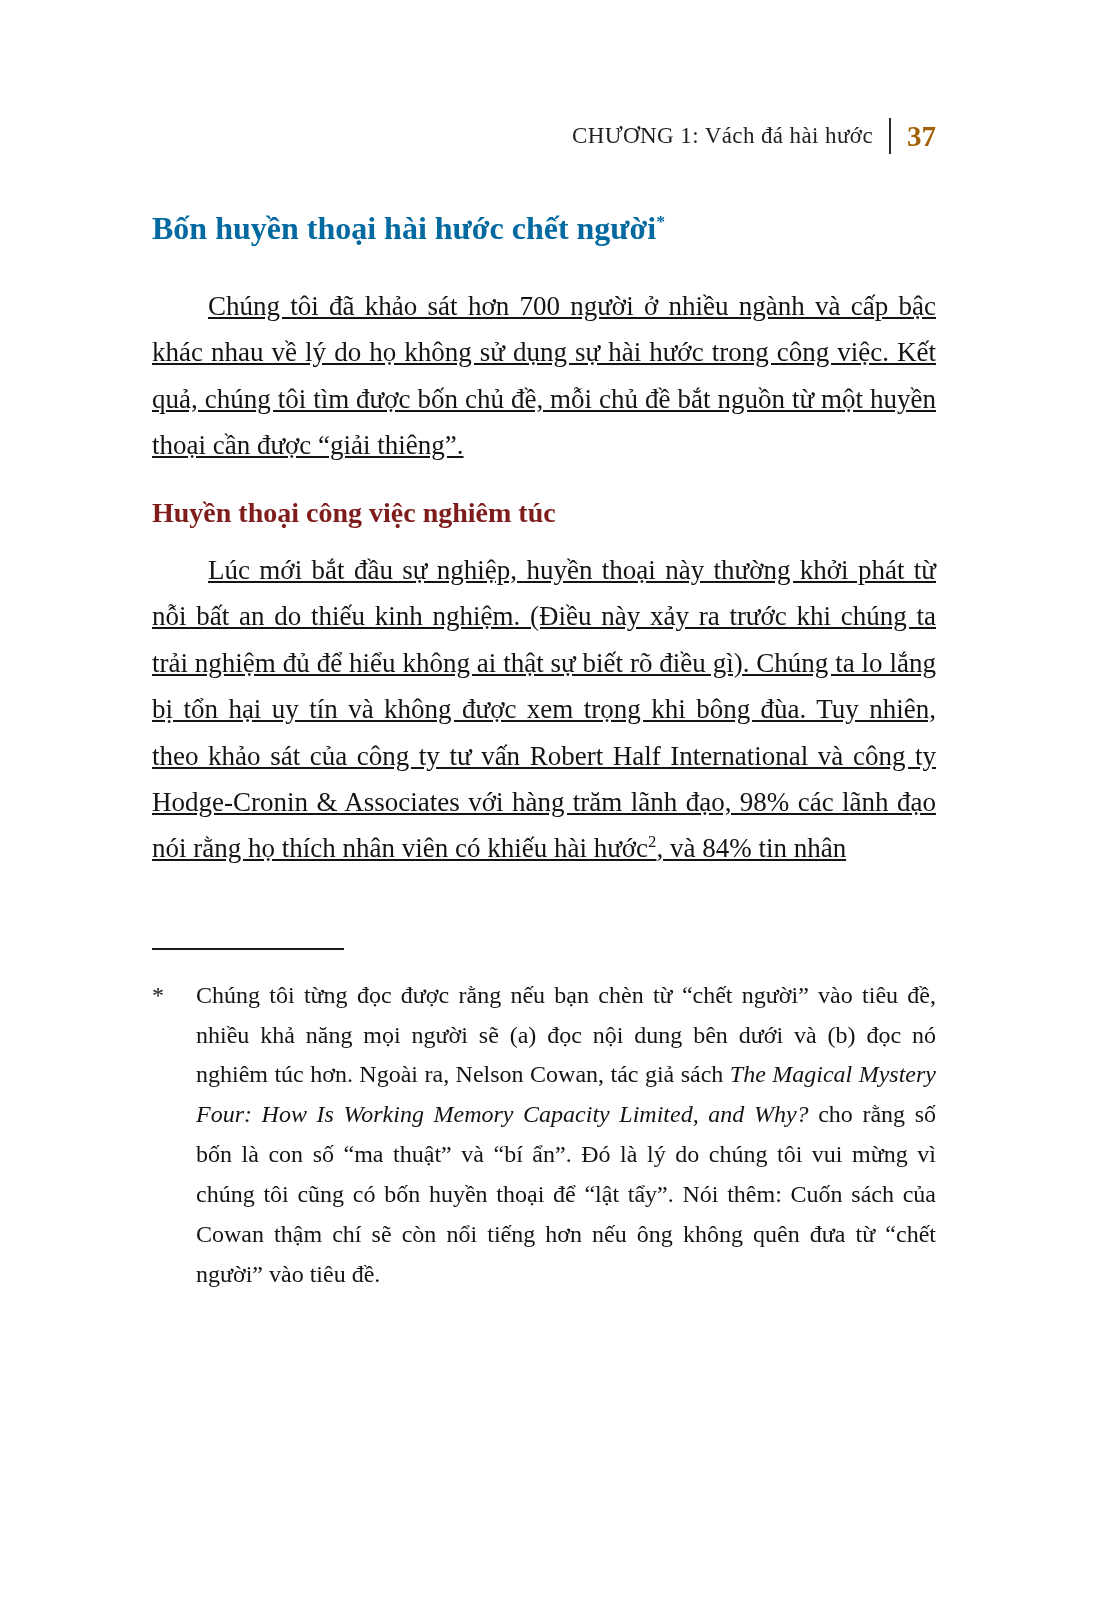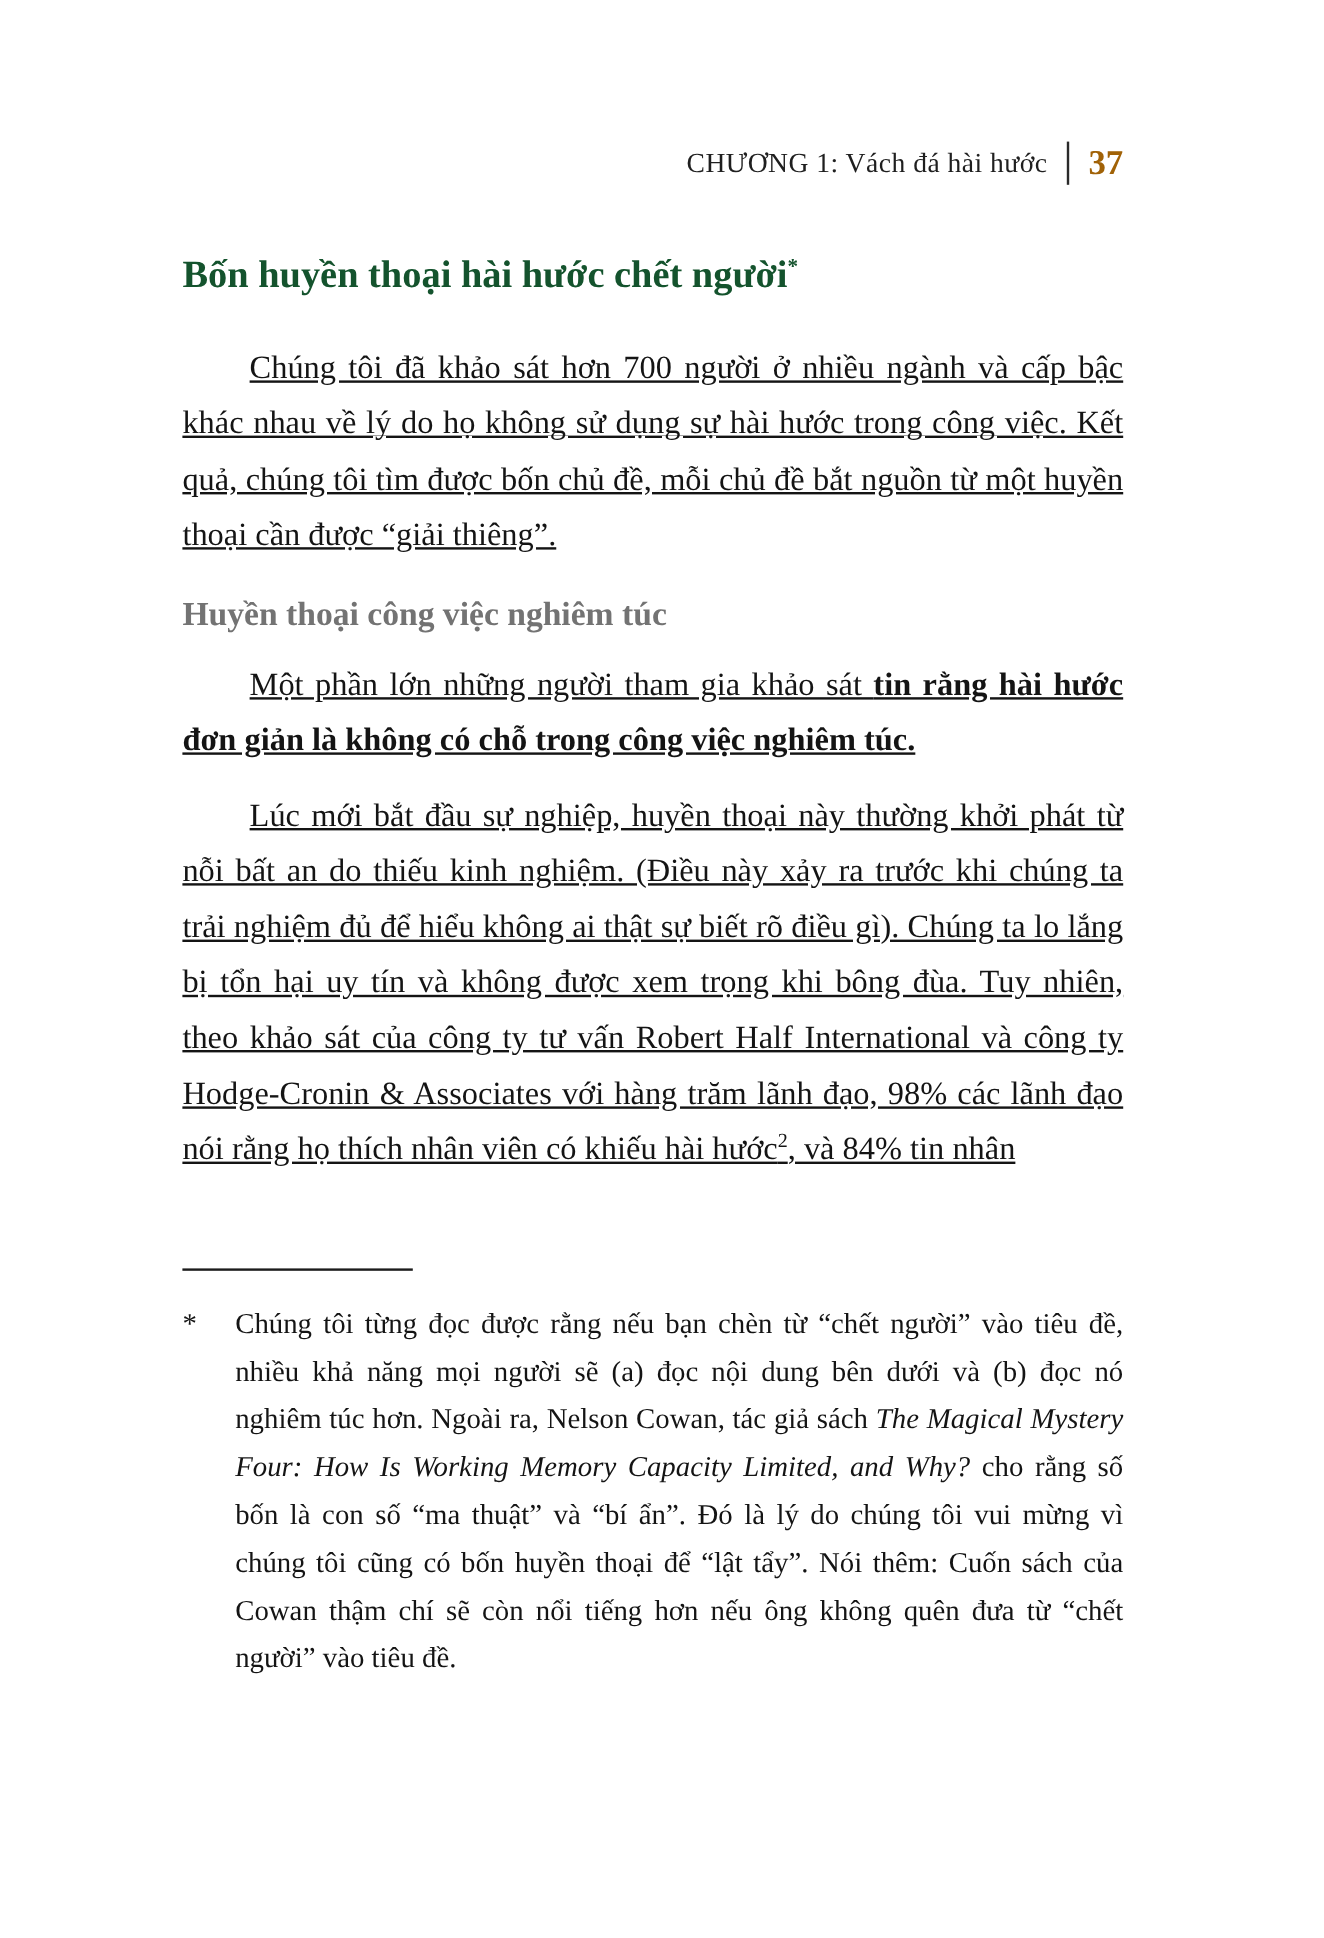--- a/index.html
+++ b/index.html
@@ -36,21 +36,21 @@
   }
   .page-num {
     font-size: 29px;
     font-weight: bold;
     color: #a16207;
   }
   h1.section-title {
     font-size: 32px;
     font-weight: bold;
     margin: 0 0 36px 0;
-    color: #14532d;
+    color: #0369a1;
   }
   h1.section-title sup {
     font-size: 0.55em;
     line-height: 0;
   }
   p.body {
     font-size: 27px;
     line-height: 1.72;
     text-align: justify;
     text-indent: 56px;
@@ -58,21 +58,21 @@
     text-decoration: underline;
   }
   p.body sup {
     font-size: 0.62em;
     line-height: 0;
   }
   h2.subheading {
     font-size: 28px;
     font-weight: bold;
     margin: 28px 0 18px 0;
-    color: #737373;
+    color: #7f1d1d;
   }
   .footnote-area {
     margin-top: 76px;
   }
   .fn-divider {
     width: 192px;
     border: none;
     border-top: 2px solid #1c1c1c;
     margin: 0 0 26px 0;
   }
@@ -100,21 +100,20 @@
     <span class="header-sep"></span>
     <span class="page-num">37</span>
   </div>
 
   <h1 class="section-title"><span>Bốn huyền thoại hài hước chết người</span><sup>*</sup></h1>
 
   <p class="body">Chúng tôi đã khảo sát hơn 700 người ở nhiều ngành và cấp bậc khác nhau về lý do họ không sử dụng sự hài hước trong công việc. Kết quả, chúng tôi tìm được bốn chủ đề, mỗi chủ đề bắt nguồn từ một huyền thoại cần được “giải thiêng”.</p>
 
   <h2 class="subheading">Huyền thoại công việc nghiêm túc</h2>
 
-  <p class="body"><span>Một phần lớn những người tham gia khảo sát </span><span style="font-weight: bold;">tin rằng hài hước đơn giản là không có chỗ trong công việc nghiêm túc.</span></p>
 
   <p class="body"><span>Lúc mới bắt đầu sự nghiệp, huyền thoại này thường khởi phát từ nỗi bất an do thiếu kinh nghiệm. (Điều này xảy ra trước khi chúng ta trải nghiệm đủ để hiểu không ai thật sự biết rõ điều gì). Chúng ta lo lắng bị tổn hại uy tín và không được xem trọng khi bông đùa. Tuy nhiên, theo khảo sát của công ty tư vấn Robert Half International và công ty Hodge-Cronin &amp; Associates với hàng trăm lãnh đạo, 98% các lãnh đạo nói rằng họ thích nhân viên có khiếu hài hước</span><sup>2</sup><span>, và 84% tin nhân</span></p>
 
   <div class="footnote-area">
     <hr class="fn-divider">
     <div class="footnote">
       <span class="fn-marker">*</span>
       <span class="fn-text"><span>Chúng tôi từng đọc được rằng nếu bạn chèn từ “chết người” vào tiêu đề, nhiều khả năng mọi người sẽ (a) đọc nội dung bên dưới và (b) đọc nó nghiêm túc hơn. Ngoài ra, Nelson Cowan, tác giả sách </span><span style="font-style: italic;">The Magical Mystery Four: How Is Working Memory Capacity Limited, and Why?</span><span> cho rằng số bốn là con số “ma thuật” và “bí ẩn”. Đó là lý do chúng tôi vui mừng vì chúng tôi cũng có bốn huyền thoại để “lật tẩy”. Nói thêm: Cuốn sách của Cowan thậm chí sẽ còn nổi tiếng hơn nếu ông không quên đưa từ “chết người” vào tiêu đề.</span></span>
     </div>
   </div>

